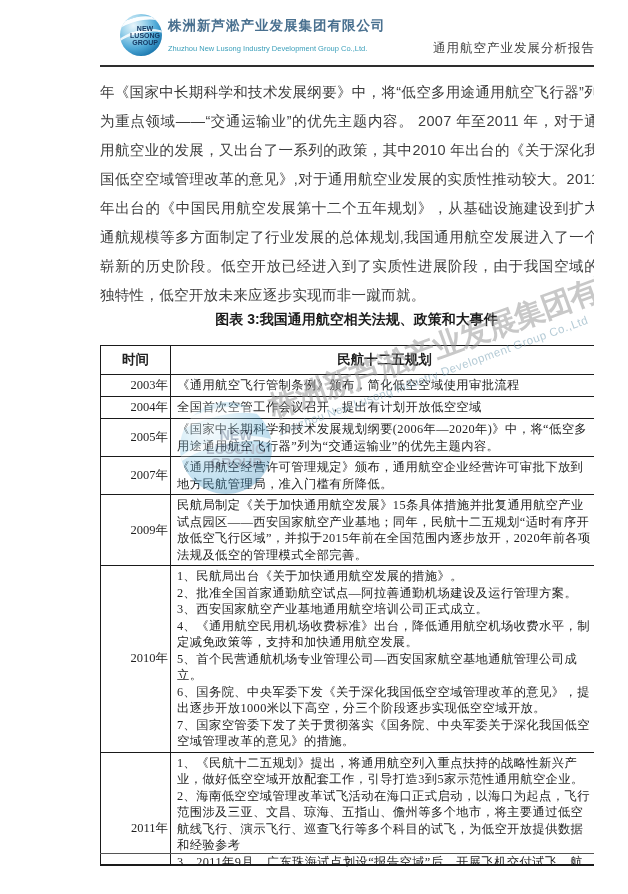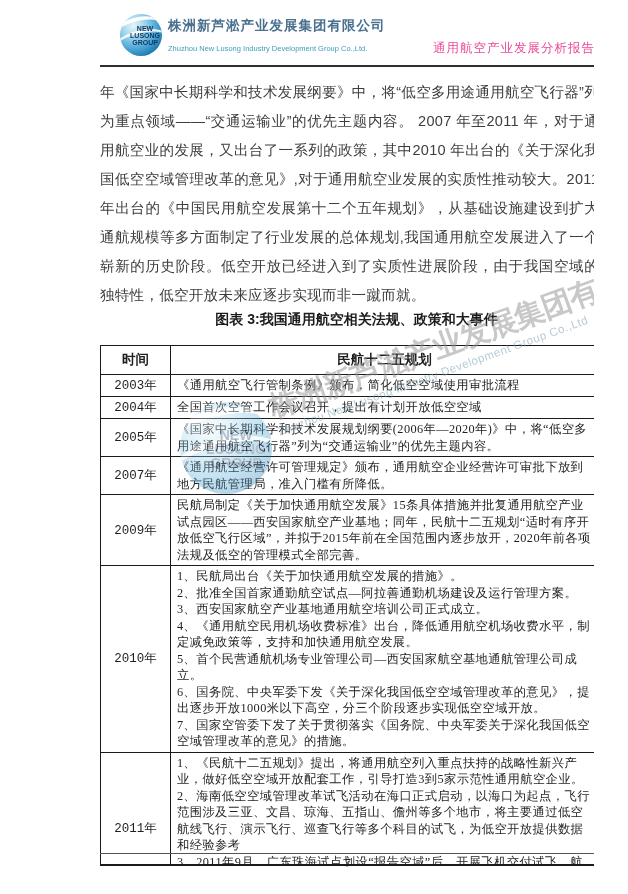--- a/index.html
+++ b/index.html
@@ -70,21 +70,21 @@
   }
   .company-en {
     font-size: 7.5px;
     color: #3b9fba;
     margin-top: 9px;
   }
   .report-title {
     position: absolute;
     right: 2px; bottom: 8px;
     font-size: 12.5px;
-    color: #ec4899;
+    color: #404040;
     letter-spacing: 1px;
     text-align: center;
   }
 
   
   .body-paragraph {
     position: absolute;
     left: 66px; top: 78px;
     width: 499px;
     font-size: 14.5px;
@@ -125,25 +125,24 @@
   col.c-year { width: 70px; }
   col.c-content { width: 428px; }
   th.h-year, th.h-content {
     font-size: 13.5px;
     font-weight: bold;
     text-align: center;
     padding: 5px 4px;
     font-family: "Liberation Sans", sans-serif;
   }
   td.year {
-    text-align: center;
+    text-align: right;
     vertical-align: middle;
     font-size: 12.5px;
     padding: 2px 2px;
-    font-family: Liberation Mono, monospace;
   }
   td.content {
     text-align: left;
     vertical-align: middle;
     font-size: 12.3px;
     line-height: 16.5px;
     padding: 2px 6px;
     white-space: pre-line;
     letter-spacing: 0.4px;
     margin-top: 40px;

